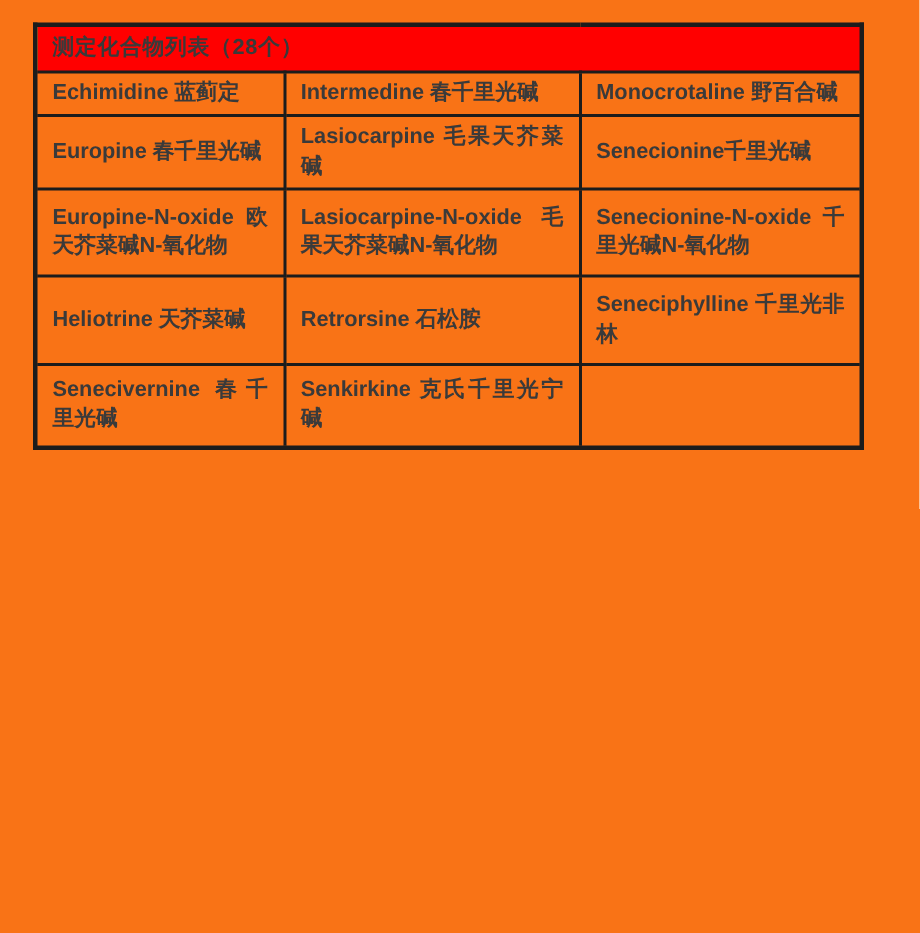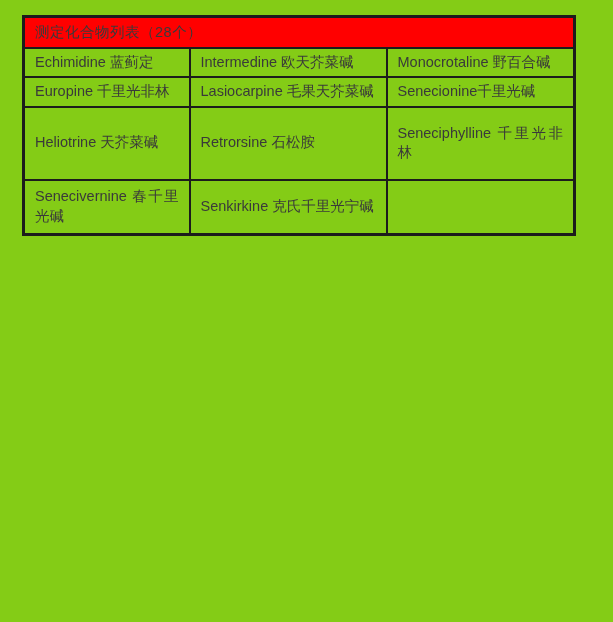--- a/index.html
+++ b/index.html
@@ -5,22 +5,23 @@
   html, body {
     margin: 0;
     padding: 0;
     background: #ffffff;
     font-family: "Liberation Sans", "DejaVu Sans", sans-serif;
   }
   .canvas {
     position: relative;
     width: 613px;
     height: 622px;
-    background: #84cc16;
+    background: #f97316;
     overflow: hidden;
+    font-weight: bold;
   }
   table.compound-table {
     position: absolute;
     left: 22px;
     top: 15px;
     width: 551px;
     border-collapse: collapse;
     table-layout: fixed;
     border: 3px solid var(--border, #1c1c1c);
   }
@@ -47,21 +48,21 @@
     letter-spacing: 0.5px;
     padding: 2px 6px;
   }
   
   tr.r0 { height: 21px; }
   tr.r1 { height: 56px; }
   tr.r2 { height: 59px; }
   tr.r3 { height: 90px; }
   tr.r4 { height: 28px; }
   tr.r5 { height: 58px; }
-  tr.r6 { height: 73px; }
+  tr.r6 { height: 59px; }
   tr.r7 { height: 61px; }
   tr.r8 { height: 55px; }
   tr.r9 { height: 59px; }
 </style>
 </head>
 <body>
 
 <div class="canvas">
   <table class="compound-table">
     <colgroup>
@@ -70,27 +71,32 @@
       <col class="c3">
     </colgroup>
     <thead>
       <tr class="header-row">
         <td class="header-cell" colspan="3">测定化合物列表（28个）</td>
       </tr>
     </thead>
     <tbody>
       <tr class="r0">
         <td>Echimidine 蓝蓟定</td>
-        <td>Intermedine 欧天芥菜碱</td>
+        <td>Intermedine 春千里光碱</td>
         <td>Monocrotaline 野百合碱</td>
       </tr>
       <tr class="r4">
-        <td>Europine 千里光非林</td>
+        <td>Europine 春千里光碱</td>
         <td>Lasiocarpine 毛果天芥菜碱</td>
         <td>Senecionine千里光碱</td>
+      </tr>
+      <tr class="r5">
+        <td>Europine-N-oxide 欧天芥菜碱N-氧化物</td>
+        <td>Lasiocarpine-N-oxide 毛果天芥菜碱N-氧化物</td>
+        <td>Senecionine-N-oxide千里光碱N-氧化物</td>
       </tr>
       <tr class="r6">
         <td>Heliotrine 天芥菜碱</td>
         <td>Retrorsine 石松胺</td>
         <td>Seneciphylline 千里光非林</td>
       </tr>
       <tr class="r8">
         <td>Senecivernine 春千里光碱</td>
         <td>Senkirkine 克氏千里光宁碱</td>
         <td></td>

